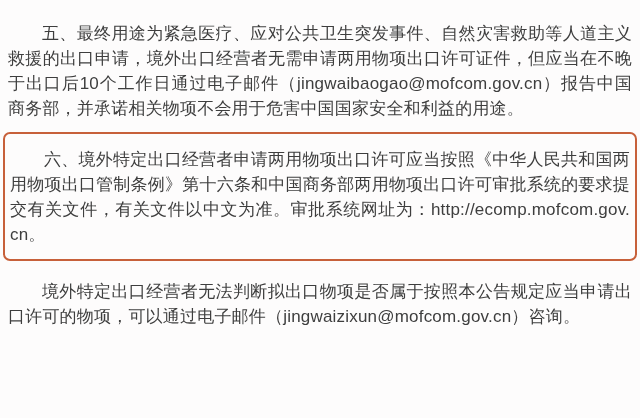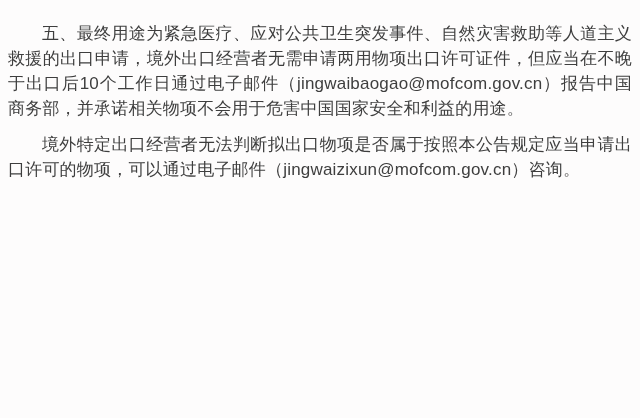--- a/index.html
+++ b/index.html
@@ -44,17 +44,20 @@
   }
   .para-3 { margin-bottom: 27px; }
 </style>
 </head>
 <body>
 
 <div class="page">
 
   <p class="para para-1">五、最终用途为紧急医疗、应对公共卫生突发事件、自然灾害救助等人道主义救援的出口申请，境外出口经营者无需申请两用物项出口许可证件，但应当在不晚于出口后10个工作日通过电子邮件（jingwaibaogao@mofcom.gov.cn）报告中国商务部，并承诺相关物项不会用于危害中国国家安全和利益的用途。</p>
 
+  <div class="highlight-box">
+    <p class="para">六、境外特定出口经营者申请两用物项出口许可应当按照《中华人民共和国两用物项出口管制条例》第十六条和中国商务部两用物项出口许可审批系统的要求提交有关文件，有关文件以中文为准。审批系统网址为：http://ecomp.mofcom.gov.cn。</p>
+  </div>
 
 
   <p class="para para-4">境外特定出口经营者无法判断拟出口物项是否属于按照本公告规定应当申请出口许可的物项，可以通过电子邮件（jingwaizixun@mofcom.gov.cn）咨询。</p>
 
 </div>
 
 </body></html>

